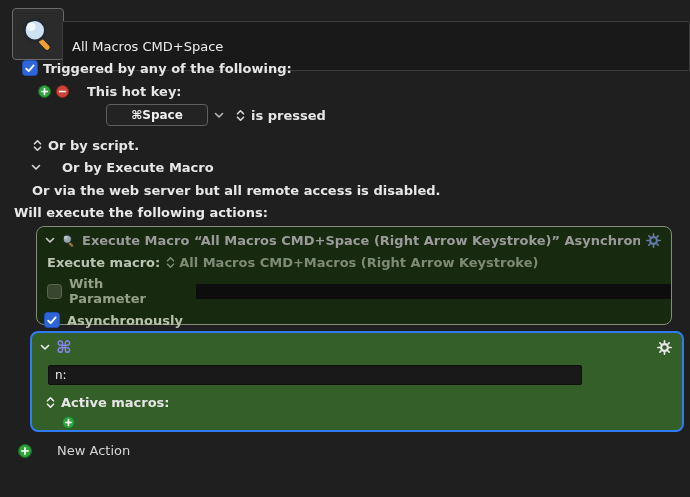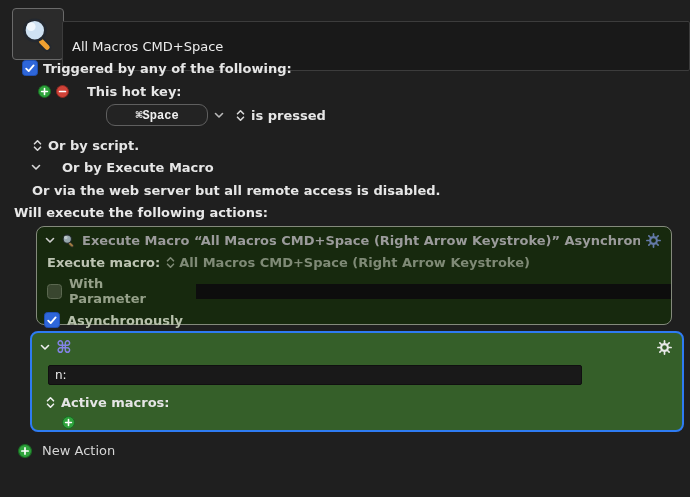--- a/index.html
+++ b/index.html
@@ -26,23 +26,23 @@
     color:#ececec;font-size:13px;padding:13px 9px;
     font-family:inherit;outline:none;
   }
 
   
   .trigger-row{left:22px;top:60px;gap:5px;}
   .hotkey-btn-row{left:38px;top:84px;gap:5px;}
   .hotkey-label{margin-left:13px;font-weight:600;}
   .hotkey-controls{left:106px;top:104px;gap:6px;}
   .hotkey-box{
-    width:100px;height:20px;background:#232323;border:1px solid #5f5f5f;border-radius:9px;
+    width:100px;height:20px;background:#232323;border:1px solid #5f5f5f;border-radius:4px;
     display:flex;align-items:center;justify-content:center;
-    font-size:12px;font-weight:600;color:#f0f0f0;font-family:Liberation Mono, monospace;
+    font-size:12px;font-weight:600;color:#f0f0f0;
   }
   .chev{color:#b9b9b9;display:flex;align-items:center;}
   .popup-glyph{color:#d9d9d9;display:flex;align-items:center;}
   .sec-label{font-weight:600;color:#e6e6e6;}
   .script-row{left:33px;top:138px;gap:6px;}
   .execmacro-row{left:31px;top:160px;gap:21px;}
   .webserver-row{left:32px;top:183px;}
   .will-execute{left:14px;top:205px;font-weight:700;}
 
   
@@ -85,21 +85,21 @@
   .search-row{margin:9px 0 0 16px;gap:10px;}
   .search-label{color:#f0f0f0;font-weight:600;}
   .search-field{
     width:520px;height:18px;background:#191919;border:1px solid #101010;border-radius:2px;
     color:#ececec;font-size:12px;font-family:inherit;outline:none;padding:0 6px;
   }
   .active-row{margin:10px 0 0 14px;gap:6px;}
   .active-label{color:#e5e5e5;font-weight:700;}
   .block2-plus{margin:6px 0 0 30px;}
 
-  .new-action-row{left:18px;top:443px;gap:10px;}
+  .new-action-row{left:18px;top:443px;gap:25px;}
   .new-action-label{color:#d6d6d6;}
 
   .icon-btn{cursor:pointer;display:flex;align-items:center;}
 </style>
 </head>
 <body>
 
 <div class="abs macro-icon-box">
   <span style="display:flex;">
     <svg width="38" height="38" viewBox="0 0 36 36">
@@ -207,21 +207,21 @@
     </span>
   </div>
 
   <div class="row exec-row">
     <span class="exec-label">Execute macro:</span>
     <span class="exec-value-wrap">
       <svg width="9" height="13" viewBox="0 0 9 13" fill="none" stroke="currentColor" stroke-width="1.6" stroke-linecap="round" stroke-linejoin="round">
           <polyline points="1.5,4.8 4.5,1.8 7.5,4.8"></polyline>
           <polyline points="1.5,8.2 4.5,11.2 7.5,8.2"></polyline>
         </svg>
-      <span class="exec-value">All Macros CMD+Space (Right Arrow Keystroke)</span>
+      <span class="exec-value">All Macros CMD+Macros (Right Arrow Keystroke)</span>
     </span>
   </div>
 
   <div class="row param-row">
     <span class="cb cb-unchecked" style="width:13px;height:13px;"></span>
     <span class="param-label">With Parameter</span>
     <input class="param-field" type="text" value="" style="">
   </div>
 
   <div class="row async-row">

